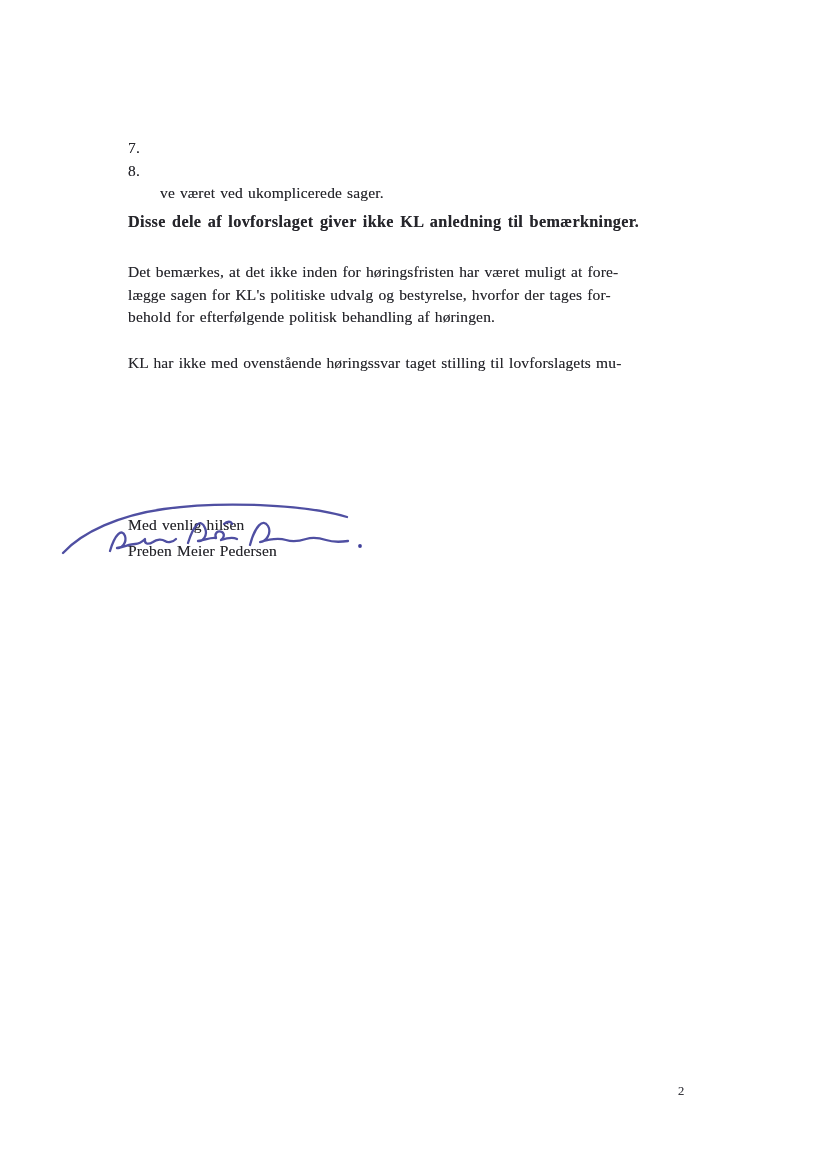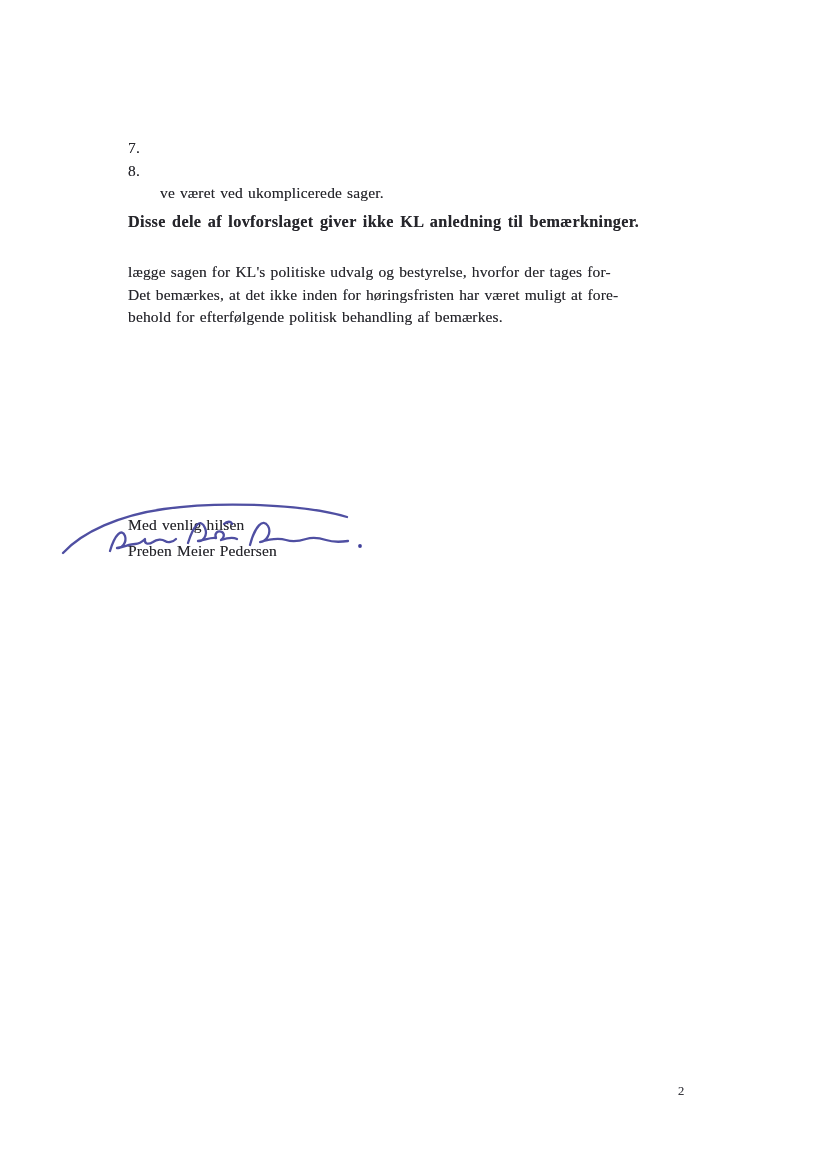--- a/index.html
+++ b/index.html
@@ -69,26 +69,27 @@
       <span>
         <br>
         <span class="line">ve været ved ukomplicerede sager.</span>
       </span>
     </div>
   </div>
 
   <div class="block statement">Disse dele af lovforslaget giver ikke KL anledning til bemærkninger.</div>
 
   <div class="block body-text para1">
+    <div class="line">Det bemærkes, at det ikke inden for høringsfristen har været muligt at fore-</div>
     <div class="line">lægge sagen for KL's politiske udvalg og bestyrelse, hvorfor der tages for-</div>
-    <div class="line">Det bemærkes, at det ikke inden for høringsfristen har været muligt at fore-</div>
-    <div class="line">behold for efterfølgende politisk behandling af bemærkes.</div>
+    <div class="line">behold for efterfølgende politisk behandling af høringen.</div>
   </div>
 
   <div class="block body-text para2">
+    <div class="line">KL har ikke med ovenstående høringssvar taget stilling til lovforslagets mu-</div>
   </div>
 
   <div class="block body-text salutation">Med venlig hilsen</div>
 
   <div class="block signature-wrap">
     <svg viewBox="0 0 318 66">
 
       <path d="M289 17 C 246 4 162 1 106 9 C 62 15 24 32 5 53"></path>
 
       <path d="M52 51 C 57 34 64 28 67 36 C 69 42 64 49 59 48 C 66 47 72 44 77 44 C 81 44 84 42 87 39 C 86 44 90 45 95 42 C 99 39 104 39 107 41 C 110 43 115 42 118 39"></path>

